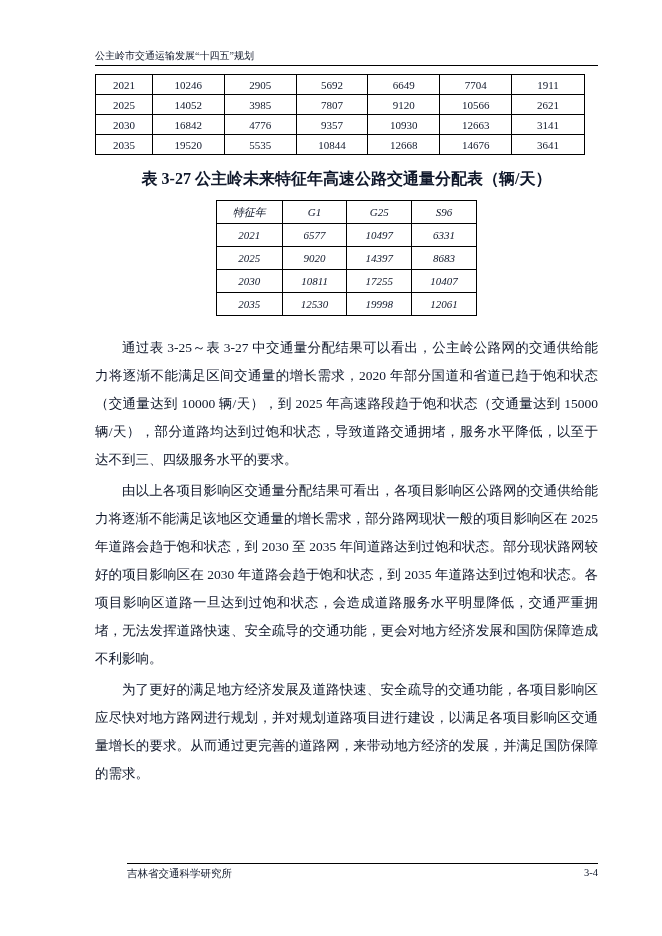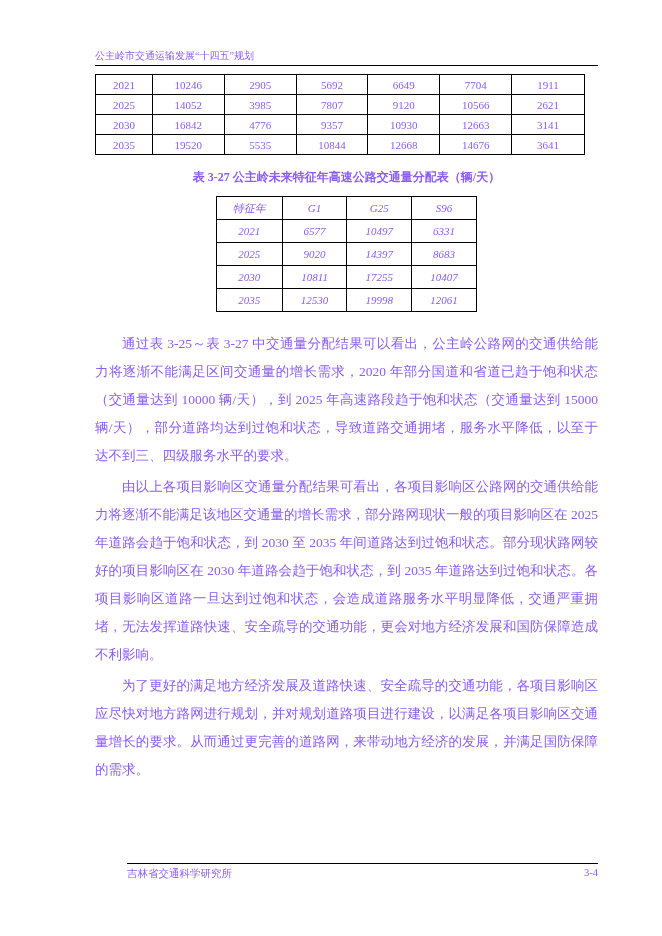--- a/index.html
+++ b/index.html
@@ -3,21 +3,21 @@
 <meta charset="utf-8">
 <style>
   html,body { margin:0; padding:0; background:#e8e8e8; }
   .page {
     position: relative;
     width: 662px;
     height: 936px;
     margin: 0 auto;
     background: #ffffff;
     font-family: "Liberation Serif", "DejaVu Serif", serif;
-    color: #8b5cf6;
+    color: #0f172a;
     box-sizing: border-box;
     overflow: hidden;
   }
   .content {
     position: absolute;
     left: 95px;
     right: 64px;
     top: 50px;
   }
   
@@ -42,21 +42,21 @@
     text-align: center;
     vertical-align: middle;
     padding: 0 2px;
     font-weight: normal;
   }
   .traffic-table { margin-top: 8px; width: 490px; }
   .traffic-table td { height: 19px; }
   .table-caption {
     margin-top: 14px;
     text-align: center;
-    font-size: 12px;
+    font-size: 16px;
     font-weight: bold;
   }
   .highway-table { margin: 10px auto 0 auto; width: 261px; font-style: italic; }
   .highway-table td, .highway-table th { height: 22px; }
   
   .body-text { margin-top: 18px; }
   .body-text p {
     margin: 0 0 3px 0;
     font-size: 13.5px;
     line-height: 28px;

